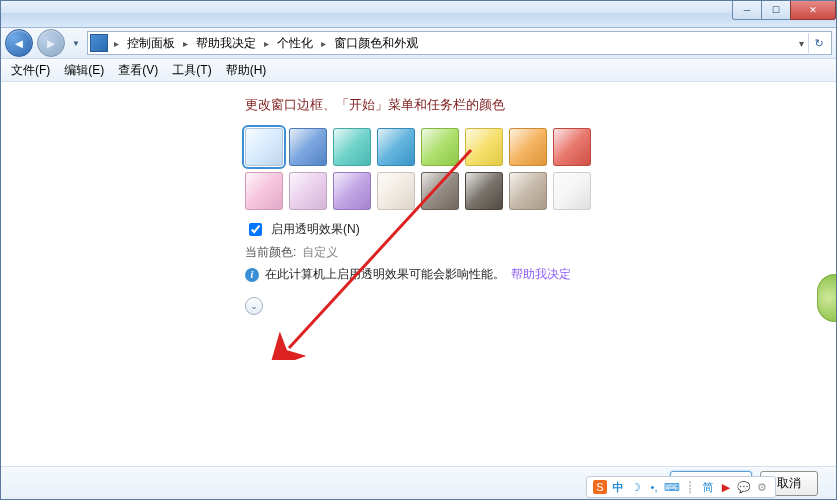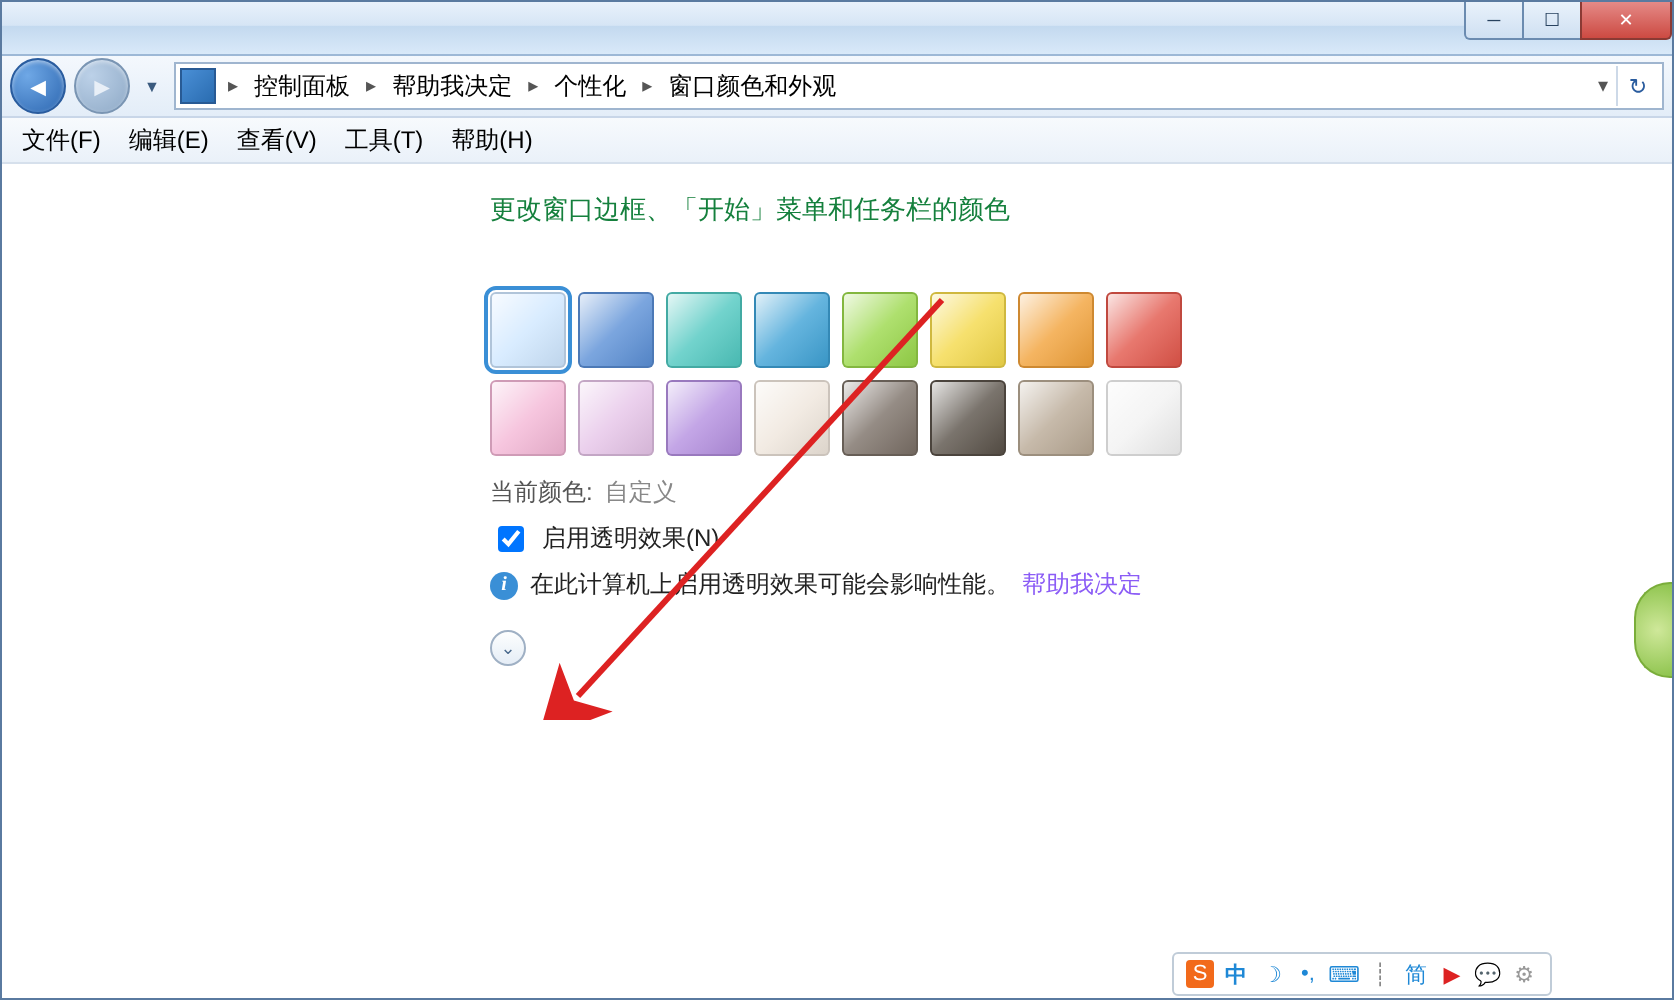--- a/index.html
+++ b/index.html
@@ -17,21 +17,21 @@
 .crumbicon{width:16px;height:16px;background:linear-gradient(135deg,#4a8fd6,#2a6cb0);border:1px solid #285a94;margin-right:2px}
 .sep{color:#555;font-size:10px;padding:0 2px}
 .crumb{padding:2px 4px;white-space:nowrap}
 .spacer{flex:1}
 .refresh{width:20px;height:20px;display:flex;align-items:center;justify-content:center;color:#2a5c9e;font-size:11px;border-left:1px solid #cdd9e8}
 .searchbox{width:150px;height:22px;background:#fff;border:1px solid #9fb5cf;display:flex;align-items:center;padding:0 4px;color:#888}
 .searchbox .sicon{margin-left:auto;color:#3a6aa6;font-size:11px}
 .menubar{height:22px;background:linear-gradient(to bottom,#f7fafd,#eaf1f9);border-bottom:1px solid #d6e0ec;display:flex;align-items:flex-end;padding:0 4px;gap:2px}
 .menuitem{padding:2px 6px}
 .content{flex:1;background:#fff;padding:14px 0 0 244px;overflow:hidden;position:relative}
-.title{color:#15803d;font-size:13px;margin-bottom:32px}
+.title{color:#7f1d1d;font-size:13px;margin-bottom:14px}
 .swatches{display:flex;flex-wrap:wrap;gap:6px;width:350px;margin-bottom:10px}
 .swatch{width:36px;height:36px;border-radius:3px;border:1px solid rgba(0,0,0,.15);position:relative;overflow:hidden}
 .swatch::before{content:"";position:absolute;inset:0;background:linear-gradient(135deg,rgba(255,255,255,.85) 0%,rgba(255,255,255,.2) 50%,rgba(0,0,0,.08) 100%)}
 .swatch.sel{outline:2px solid #3a8fd6;outline-offset:1px}
 .row{display:flex;align-items:center;margin:5px 0;font-size:12px;color:#222;gap:6px}
 .label{color:#555}
 .val{color:#888}
 .link{color:#8b5cf6;text-decoration:none}
 .infoicon{width:14px;height:14px;border-radius:50%;background:#3a8fd6;color:#fff;font-size:10px;font-weight:bold;display:inline-flex;align-items:center;justify-content:center;font-style:italic;font-family:Georgia,serif}
 .chk{width:13px;height:13px}
@@ -105,27 +105,27 @@
         <div class="swatch" style="background: rgb(230, 196, 232);"></div>
         <div class="swatch" style="background: rgb(180, 143, 224);"></div>
         <div class="swatch" style="background: rgb(239, 230, 220);"></div>
         <div class="swatch" style="background: rgb(122, 111, 102);"></div>
         <div class="swatch" style="background: rgb(89, 81, 72);"></div>
         <div class="swatch" style="background: rgb(184, 168, 148);"></div>
         <div class="swatch" style="background: rgb(242, 242, 242);"></div>
       </div>
 
     <div class="row">
-      <span class="label">当前颜色:</span>
-      <span class="val">自定义</span>
+      <input type="checkbox" class="chk" checked="" style="">
+      <span>启用透明效果(N)</span>
     </div>
 
     <div class="row">
-      <input type="checkbox" class="chk" checked="" style="">
-      <span>启用透明效果(N)</span>
+      <span class="label">当前颜色:</span>
+      <span class="val">自定义</span>
     </div>
 
     <div class="row">
       <span class="infoicon">i</span>
       <span>在此计算机上启用透明效果可能会影响性能。</span>
       <a href="#" class="link">帮助我决定</a>
     </div>
 
 
     <div class="row" style="margin-top:14px">
@@ -138,20 +138,24 @@
         <marker id="ah" markerWidth="12" markerHeight="12" refX="2" refY="6" orient="auto">
           <path d="M0,0 L12,6 L0,12 L3,6 Z" fill="#d22"></path>
         </marker>
       </defs>
       <line x1="200" y1="10" x2="18" y2="208" stroke="#d22" stroke-width="3" marker-end="url(#ah)"></line>
     </svg>
 
     <div class="sidegrip"></div>
   </div>
 
+  <div class="footer">
+    <button class="savebtn primary">保存修改</button>
+    <button class="savebtn">取消</button>
+  </div>
 
   <div class="tray">
     <span class="ti" style="background:#f26a1b;color:#fff;border-radius:2px">S</span>
     <span class="ti" style="color:#1e88d6;font-weight:bold">中</span>
     <span class="ti" style="color:#1e88d6">☽</span>
     <span class="ti" style="color:#1e88d6">•,</span>
     <span class="ti" style="color:#1e88d6">⌨</span>
     <span class="ti" style="color:#888">┊</span>
     <span class="ti" style="color:#1e88d6">简</span>
     <span class="ti" style="color:#d22">▶</span>

